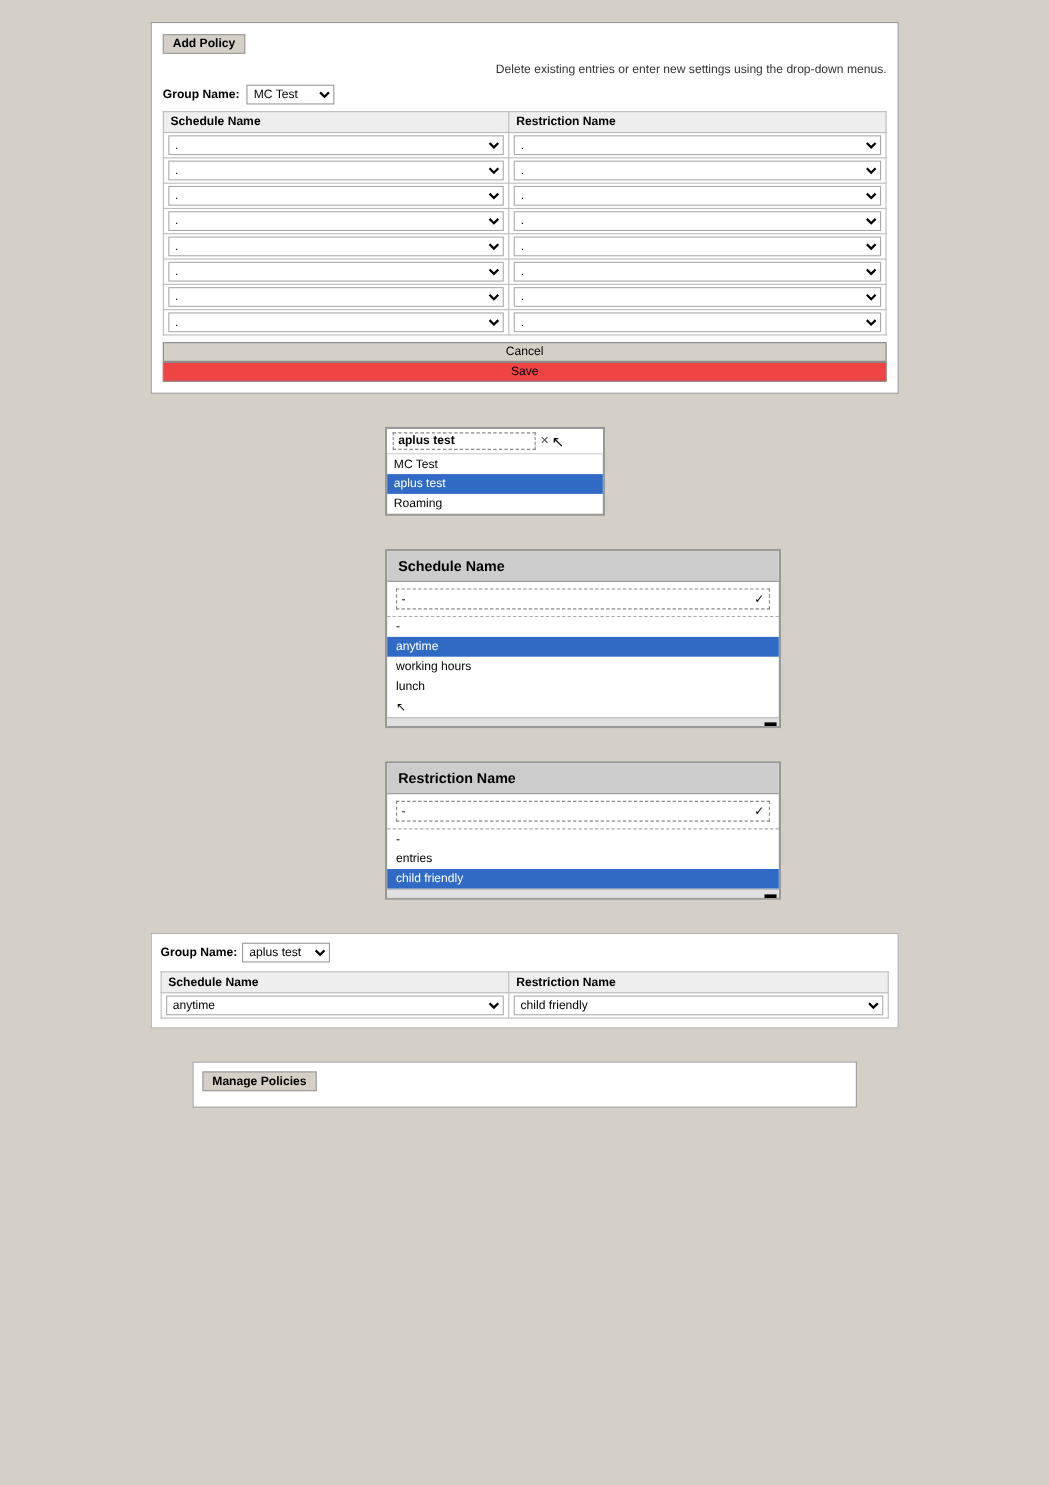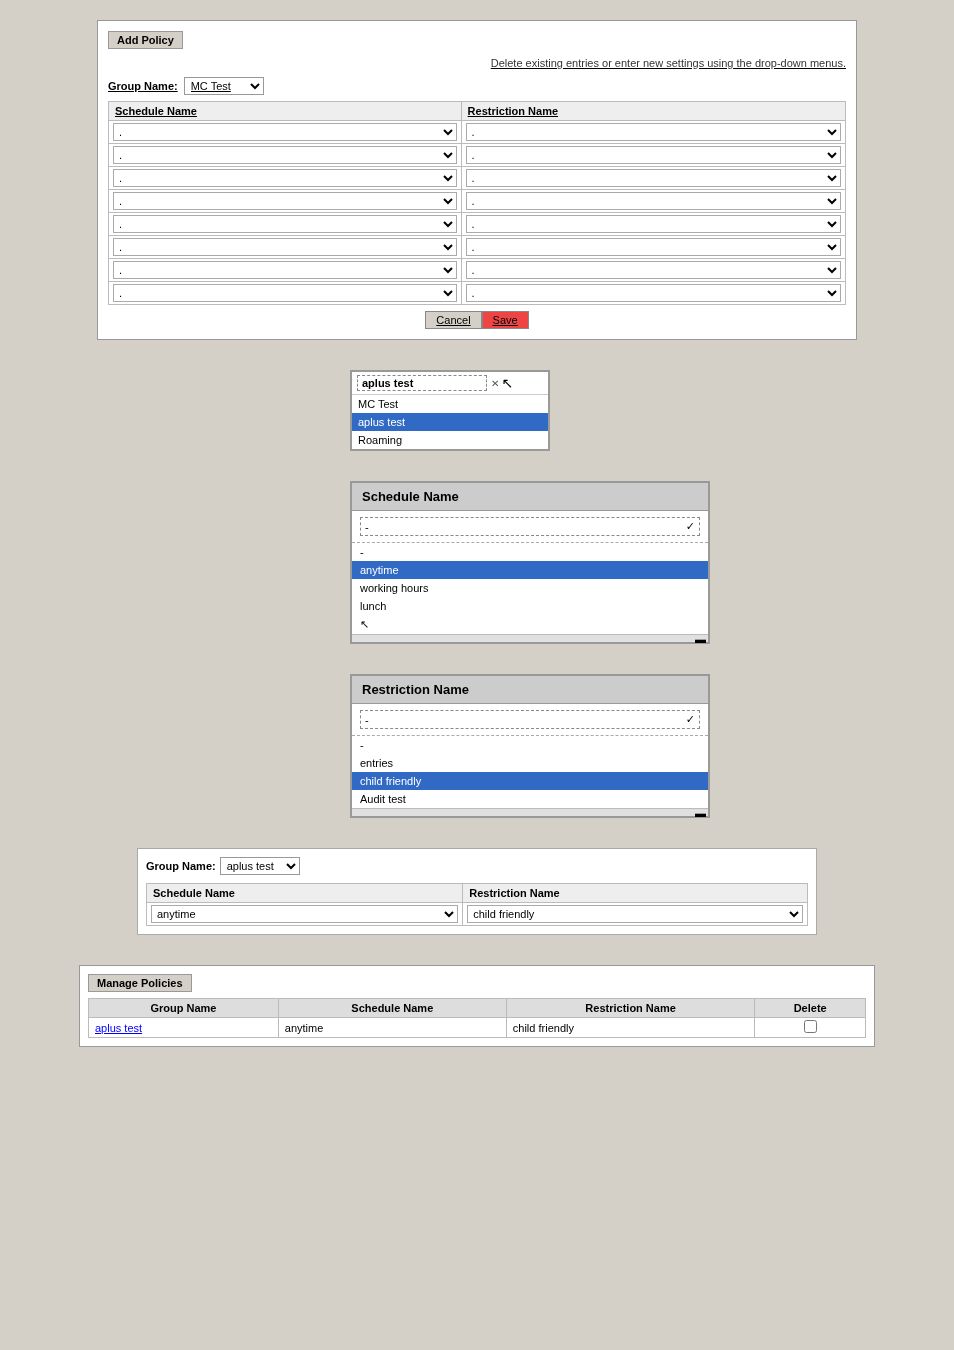--- a/index.html
+++ b/index.html
@@ -20,24 +20,23 @@
       display: flex;
       flex-direction: column;
       gap: 30px;
     }
 
     
     .panel {
       background: #fff;
       border: 1px solid #999;
       padding: 10px;
-      width: 760px;
+      width: 680px;
       margin-left: auto;
       margin-right: auto;
-      text-decoration: underline;
     }
 
     .panel-title {
       background: #d4d0c8;
       border: 1px solid #999;
       padding: 2px 8px;
       display: inline-block;
       font-size: 11px;
       font-weight: bold;
       margin-bottom: 8px;
@@ -92,22 +91,23 @@
     .row-select {
       width: 100%;
       border: 1px solid #aaa;
       background: #fff;
       font-size: 11px;
       padding: 1px;
     }
 
     .btn-row {
       display: flex;
-      justify-content: center;
+      justify-content: flex-start;
       margin-top: 6px;
+      flex-direction: column;
     }
 
     .btn {
       border: 1px solid #888;
       background: #d4d0c8;
       font-size: 11px;
       padding: 2px 10px;
       cursor: pointer;
     }
 
@@ -261,21 +261,21 @@
 
     .summary-table td {
       border: 1px solid #bbb;
       padding: 2px 4px;
     }
 
     
     .manage-panel {
       background: #fff;
       border: 1px solid #999;
-      width: 796px;
+      width: 604px;
       margin-left: auto;
       margin-right: auto;
       padding: 8px;
     }
 
     .manage-title {
       background: #d4d0c8;
       border: 1px solid #999;
       padding: 2px 8px;
       display: inline-block;
@@ -501,21 +501,20 @@
       <div class="schedule-select-row">
         <div class="schedule-select-box">
           <span>-</span>
           <span>✓</span>
         </div>
       </div>
       <div id="restriction-list">
           <div class="schedule-list-item">-</div>
           <div class="schedule-list-item">entries</div>
           <div class="schedule-list-item highlighted">child friendly</div>
-          <div class="schedule-list-item">Audit test</div>
         </div>
       <div class="panel-scrollbar">▬</div>
     </div>
   </div>
 
   <div class="summary-panel">
     <div class="summary-group-row">
       <span>Group Name:</span>
       <select class="group-name-select">
         <option>aplus test</option>
@@ -540,37 +539,15 @@
               <option>child friendly</option>
             </select>
           </td>
         </tr>
       </tbody>
     </table>
   </div>
 
   <div class="manage-panel">
     <div class="manage-title">Manage Policies</div>
-    <table class="manage-table">
-      <thead>
-        <tr>
-          <th>Group Name</th>
-          <th>Schedule Name</th>
-          <th>Restriction Name</th>
-          <th>Delete</th>
-        </tr>
-      </thead>
-      <tbody>
-        <tr>
-          <td>
-            <span class="link-text">aplus test</span>
-          </td>
-          <td>anytime</td>
-          <td>child friendly</td>
-          <td class="checkbox-cell">
-            <input type="checkbox" style="">
-          </td>
-        </tr>
-      </tbody>
-    </table>
   </div>
 
 </div>
 
 </body></html>

